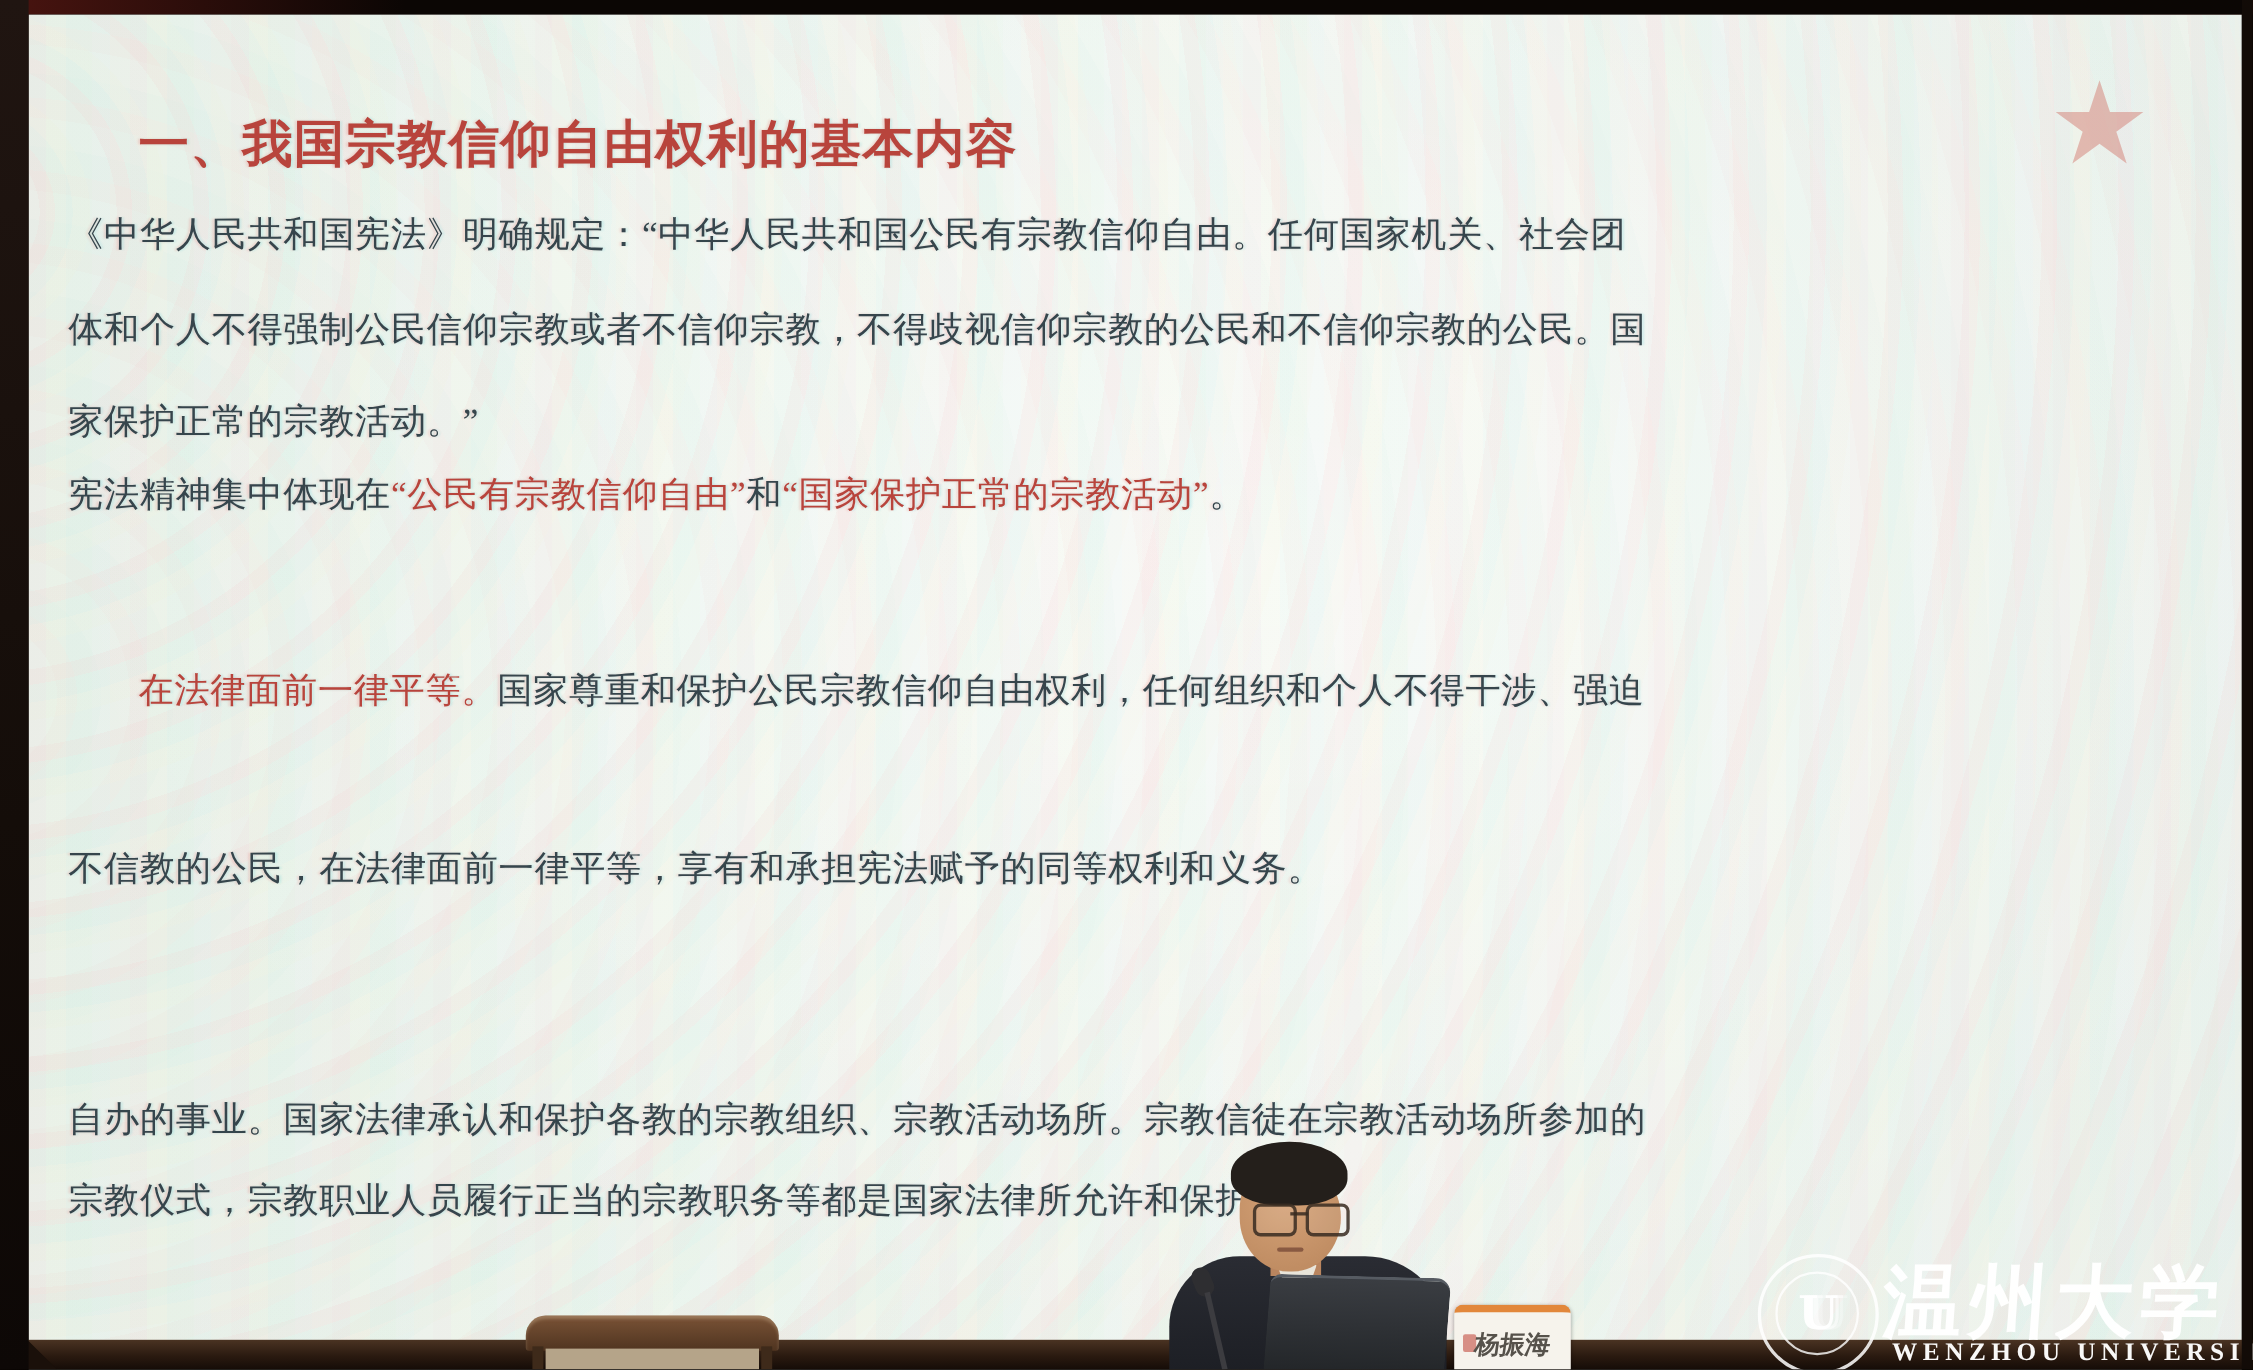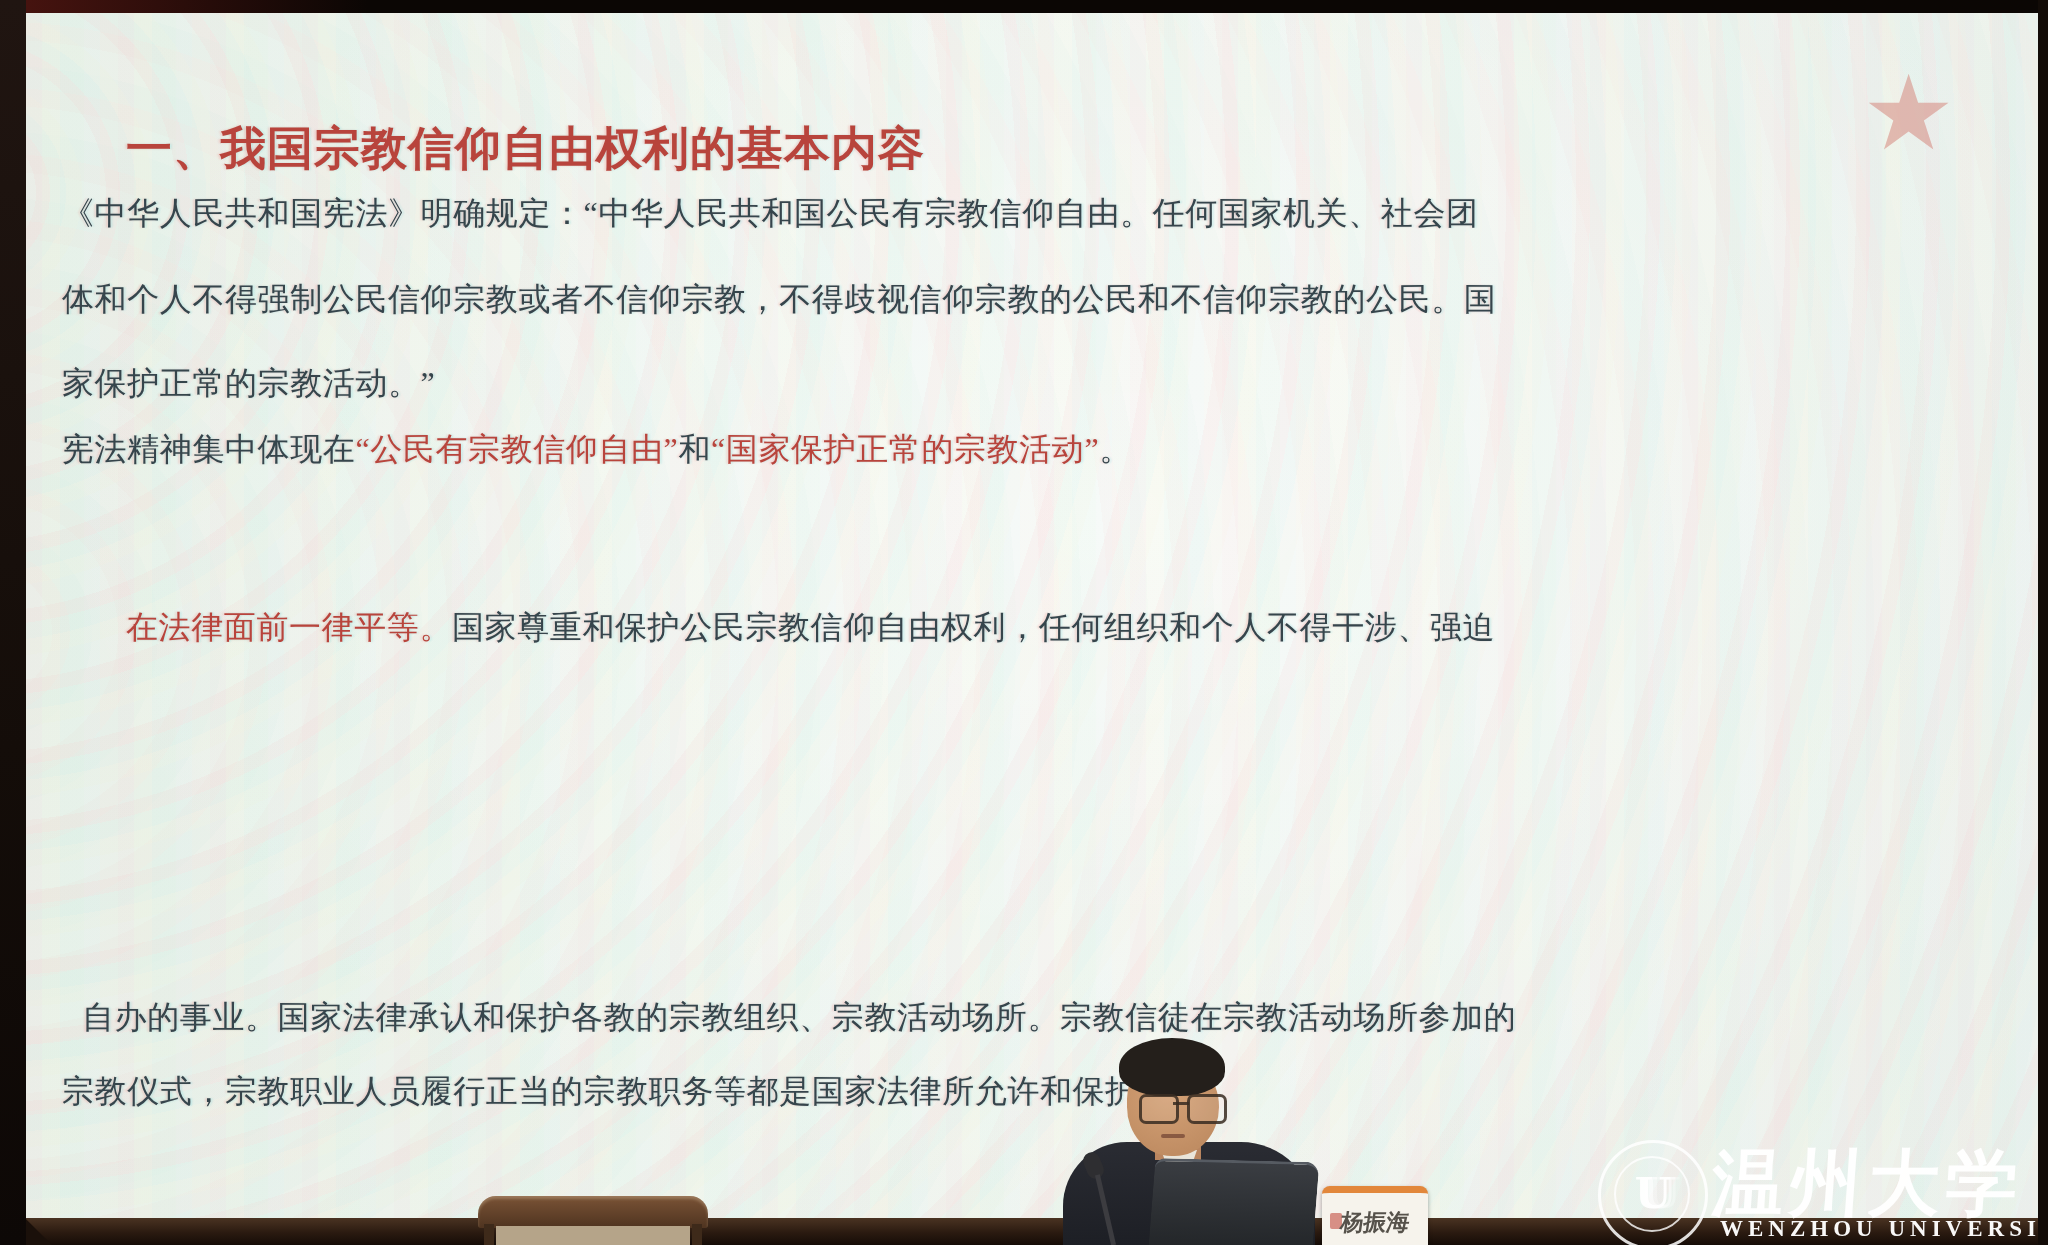--- a/index.html
+++ b/index.html
@@ -31,25 +31,25 @@
              rgba(255,255,255,0) 40px 66px);}
 
   
   .line{position:absolute;left:62px;white-space:nowrap;
         font-size:32px;letter-spacing:.6px;color:#36454c;
         text-shadow:-2px 0 2px rgba(230,60,58,.16), 2px 0 2px rgba(0,185,195,.14);
         z-index:3;}
   .line .red, .title{color:#b8443c;}
   .title{position:absolute;left:62px;top:100px;text-indent:64px;white-space:nowrap;
          font-size:46px;font-weight:bold;letter-spacing:1px;
-         text-shadow:-2px 0 2px rgba(235,80,70,.18), 2px 0 2px rgba(0,180,190,.12);z-index:3;margin-top:18px;}
+         text-shadow:-2px 0 2px rgba(235,80,70,.18), 2px 0 2px rgba(0,180,190,.12);z-index:3;}
   .indent{text-indent:64px;}
   .t1{top:192px;} .t2{top:278px;} .t3{top:362px;} .t4{top:428px;}
   .t5{top:606px;} .t6{top:688px;} .t7{top:768px;}
-  .t8{top:918px;} .t9{top:996px;margin-left:20px;} .t10{top:1070px;}
+  .t8{top:918px;} .t9{top:996px;} .t10{top:1070px;}
 
   .star{position:absolute;left:1862px;top:62px;font-size:104px;line-height:1;
         color:#d6897f;opacity:.55;z-index:3;}
 
   
   .bar-top{position:absolute;left:0;top:0;width:2048px;height:13px;z-index:10;
         background:radial-gradient(circle at 0 0, #4a1410, #0b0604 18%),
                    radial-gradient(circle at 100% 0, #3d120e, rgba(0,0,0,0) 16%),#0b0604;}
   .bar-left{position:absolute;left:0;top:0;width:26px;height:1245px;z-index:10;
         background:linear-gradient(180deg,#201511,#140d09 60%,#0d0806);}
@@ -144,20 +144,23 @@
   <div class="line t3">
     <span>家保护正常的宗教活动。”</span>
   </div>
   <div class="line t4">
     <span>宪法精神集中体现在</span><span class="red">“公民有宗教信仰自由”</span><span>和</span><span class="red">“国家保护正常的宗教活动”</span><span>。</span>
   </div>
 
   <div class="line t5 indent">
     <span class="red">在法律面前一律平等。</span><span>国家尊重和保护公民宗教信仰自由权利，任何组织和个人不得干涉、强迫</span>
   </div>
+  <div class="line t7">
+    <span>不信教的公民，在法律面前一律平等，享有和承担宪法赋予的同等权利和义务。</span>
+  </div>
 
   <div class="line t9">
     <span>自办的事业。国家法律承认和保护各教的宗教组织、宗教活动场所。宗教信徒在宗教活动场所参加的</span>
   </div>
   <div class="line t10">
     <span>宗教仪式，宗教职业人员履行正当的宗教职务等都是国家法律所允许和保护的。</span>
   </div>
 
   <div class="chair">
     <div class="chair-arch"></div>

